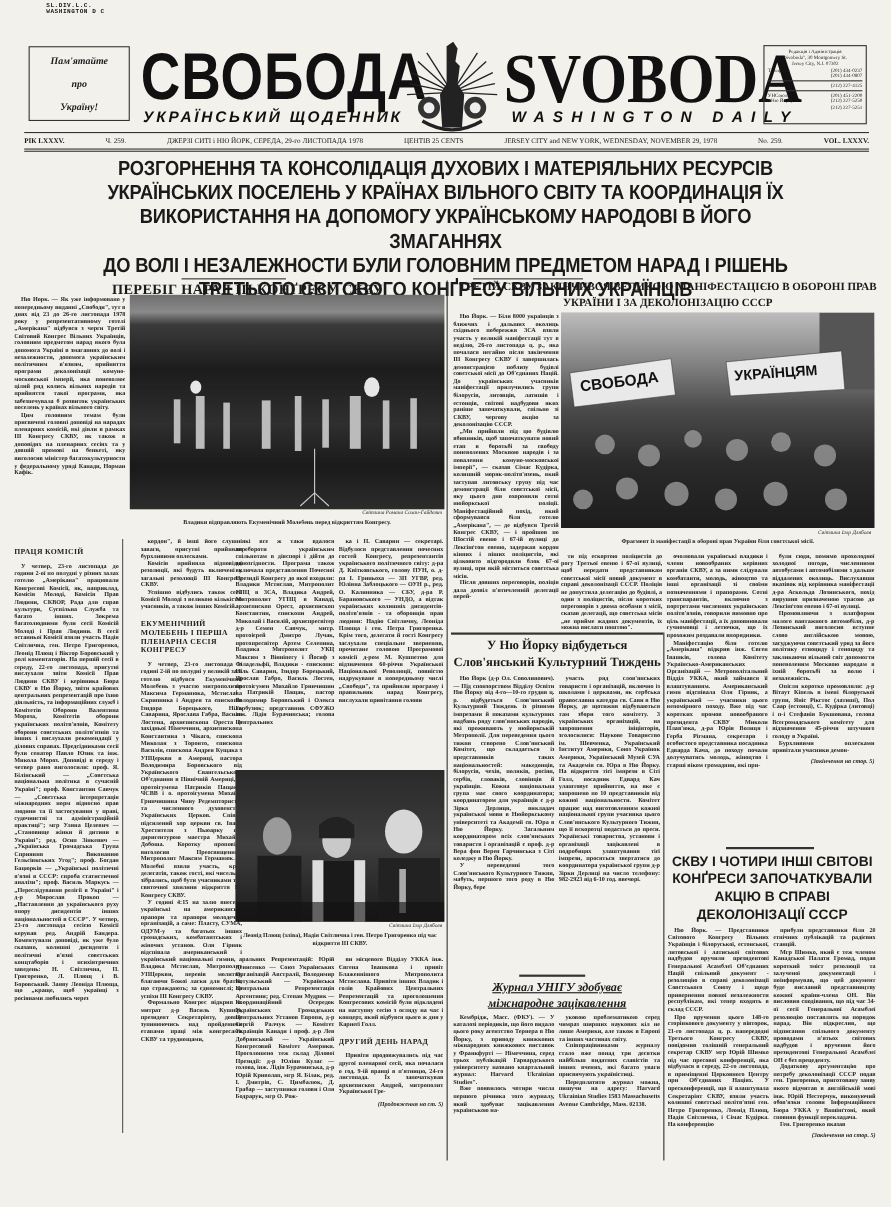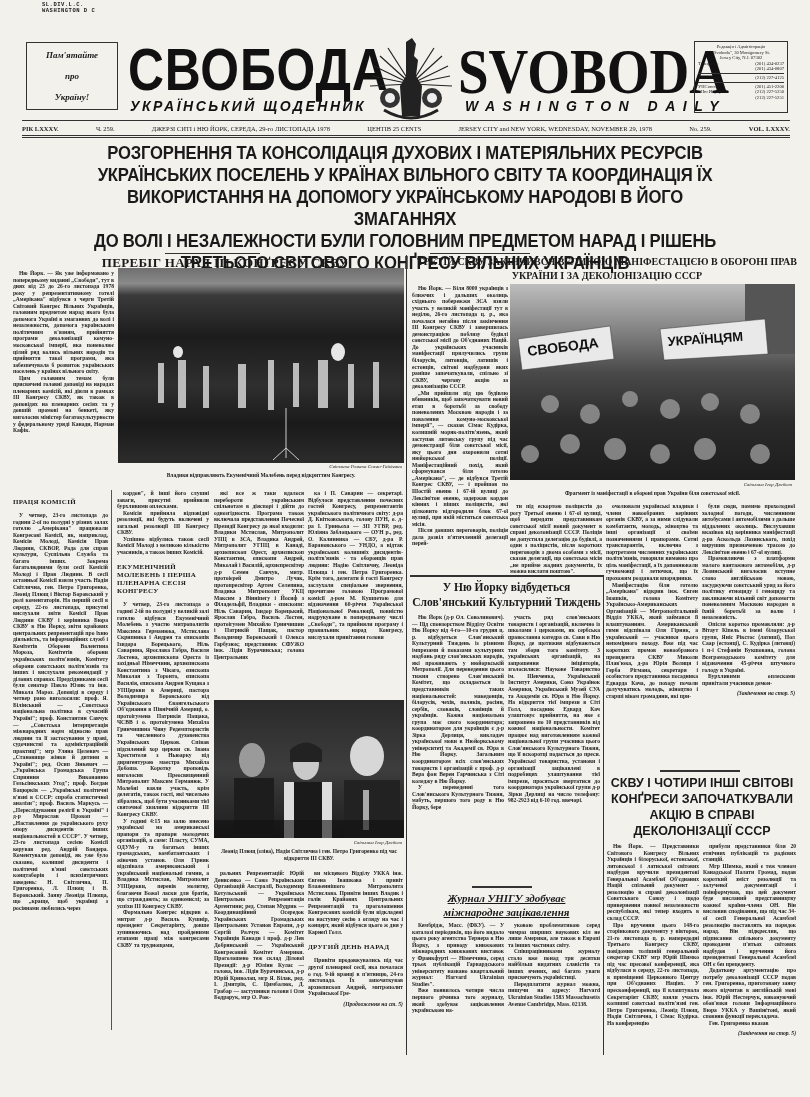--- a/index.html
+++ b/index.html
@@ -179,21 +179,21 @@
   </div>
   <div class="abs credit" style="left:250px; top:464px; width:152px;">Світлина Романа Сохан-Гайдевич</div>
   <div class="abs caption" style="left:118px; top:472px; width:286px;">Владики відправляють Екуменічний Молебень перед відкриттям Конгресу.</div>
 
   <div class="abs col" style="left:13px; top:490px; width:95px; height:540px;">
     <p class="sub">ПРАЦЯ КОМІСІЙ</p>
     <p>У четвер, 23-го листопада до години 2-ої по полудні у різних залах готелю „Амерікана" працювали Конгресові Комісії, як, наприклад, Комісія Молоді, Комісія Прав Людини, СКВОР, Рада для справ культури, Суспільна Служба та багато інших. Зокрема багатолюдними були сесії Комісій Молоді і Прав Людини. В сесії останньої Комісії взяли участь Надія Світлична, ген. Петро Григоренко, Леонід Плющ і Віктор Боровський у ролі коментаторів. На першій сесії в середу, 22-го листопада, присутні вислухали звіти Комісії Прав Людини СКВУ і керівника Бюра СКВУ в Ню Йорку, звіти крайових центральних репрезентацій про їхню діяльність, та інформаційних служб і Комітетів Оборони Валентина Мороза, Комітетів оборони українських політв'язнів, Комітету оборони совєтських політв'язнів та інших і вислухали рекомендації у ділових справах. Предсідниками сесії були сенатор Павло Юзик та інж. Микола Мороз. Доповіді в середу і четвер рано виголосили: проф. Я. Білінський — „Совєтська національна політика в сучасній Україні"; проф. Константин Савчук — „Совєтська інтерпретація міжнародних норм відносно прав людини та її застосування у праві, судочинстві та адміністраційній практиці"; мгр Уляна Целевич — „Становище жінки й дитини в Україні"; ред. Осип Зінкевич — „Українська Громадська Група Сприяння Виконанню Гельсінкських Угод"; проф. Богдан Бацюрків — „Українські політичні в'язні в СССР: спроба статистичної аналізи"; проф. Василь Маркусь — „Переслідування релігії в Україні" і д-р Мирослав Прокоп — „Наставлення до українського руху опору дисидентів інших національностей в СССР". У четвер, 23-го листопада сесією Комісії керував ред. Андрій Бандера. Коментували доповіді, як уже було сказано, колишні дисиденти і політичні в'язні совєтських концтаборів і психіятричних заведень: Н. Світлична, П. Григоренко, Л. Плющ і В. Боровський. Заяву Леоніда Плюща, що „краще, щоб українці з росіянами любились через</p>
   </div>
   <div class="abs vrule" style="left:111px; top:490px; height:540px;"></div>
 
-  <div class="abs col" style="left:117px; top:490px; width:92px; height:540px;">
+  <div class="abs col" style="left:128px; top:490px; width:92px; height:540px;">
     <p>кордон", й інші його слушні заваги, присутні прийняли бурхливими оплесками.</p>
     <p>Комісія прийняла відповідні резолюції, які будуть включені у загальні резолюції III Конгресу СКВУ.</p>
     <p>Успішно відбулись також сесії Комісії Молоді з великою кількістю учасників, а також інших Комісій.</p>
     <p class="sub">ЕКУМЕНІЧНИЙ МОЛЕБЕНЬ І ПЕРША ПЛЕНАРНА СЕСІЯ КОНГРЕСУ</p>
     <p>У четвер, 23-го листопада о годині 2-ій по полудні у великій залі готелю відбувся Екуменічний Молебень з участю митрополитів Максима Германюка, Мстислава Скрипника і Андрея та єпископів Ізидора Борецького, Ніль Саварина, Ярослава Габра, Василя Лостена, архиєпископа Ореста із західньої Німеччини, архиєпископа Константина з Чікаго, єпископа Миколая з Торонто, єпископа Василія, єпископа Андрея Кущака з УПЦеркви в Америці, пастора Володимира Боровського від Українського Євангельського Об'єднання в Північній Америці, о. протоігумена Патрикія Пащака, ЧСВВ і о. протоігумена Михаїла Гринчишина Чину Редемптористів та численного духовенства Українських Церков. Співав підсилений хор церкви св. Івана Хрестителя з Ньюарку під диригентурою маестра Михайла Добоша. Коротку проповідь виголосив Преосвященний Митрополит Максим Германюк. У Молебні взяли участь, крім делегатів, також гості, які чисельно зібрались, щоб бути учасниками тієї святочної хвилини відкриття III Конгресу СКВУ.</p>
     <p>У годині 4:15 на залю внесено українські на американські прапори та прапори молодечих організацій, а саме: Пласту, СУМА, ОДУМ-у та багатьох інших громадських, комбатантських і жіночих установ. Оля Гірняк відспівала американський і український національні гимни, а Владика Мстислав, Митрополит УПЦеркви, перевів молитву, благаючи Божої ласки для братів, що страждають; за єдиномислі; за успіхи III Конгресу СКВУ.</p>
     <p>Формально Конгрес відкрив о. митрат д-р Василь Кушнір, президент Секретаріяту, довше зупинюючись над пройденими етапами праці між конгресами СКВУ та труднощами,</p>
   </div>
 
   <div class="abs col" style="left:214px; top:490px; width:90px; height:205px;">

